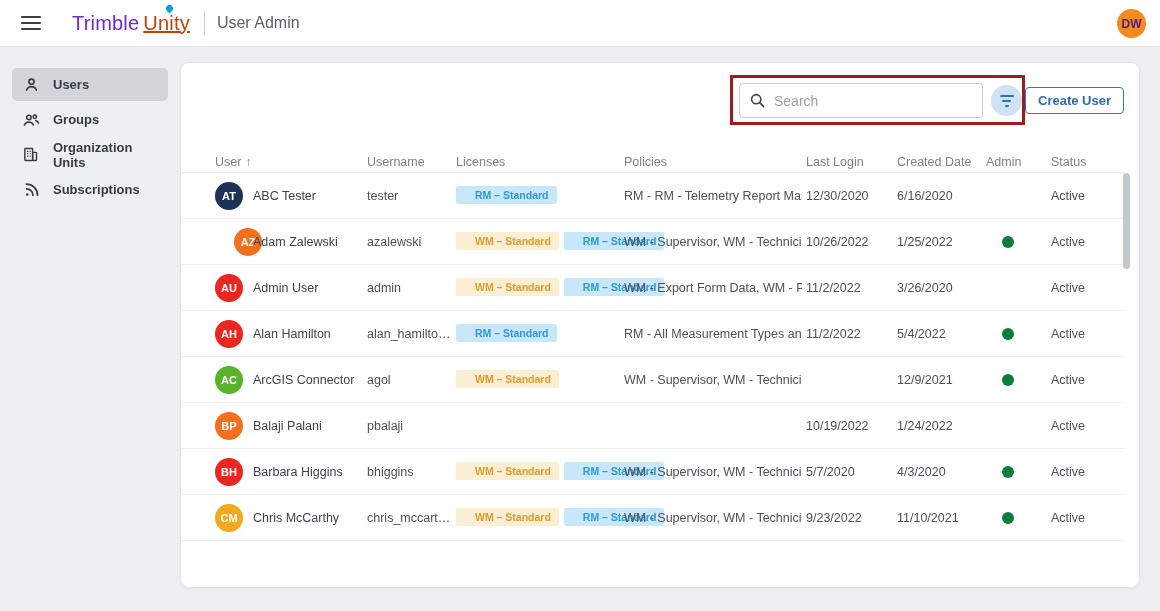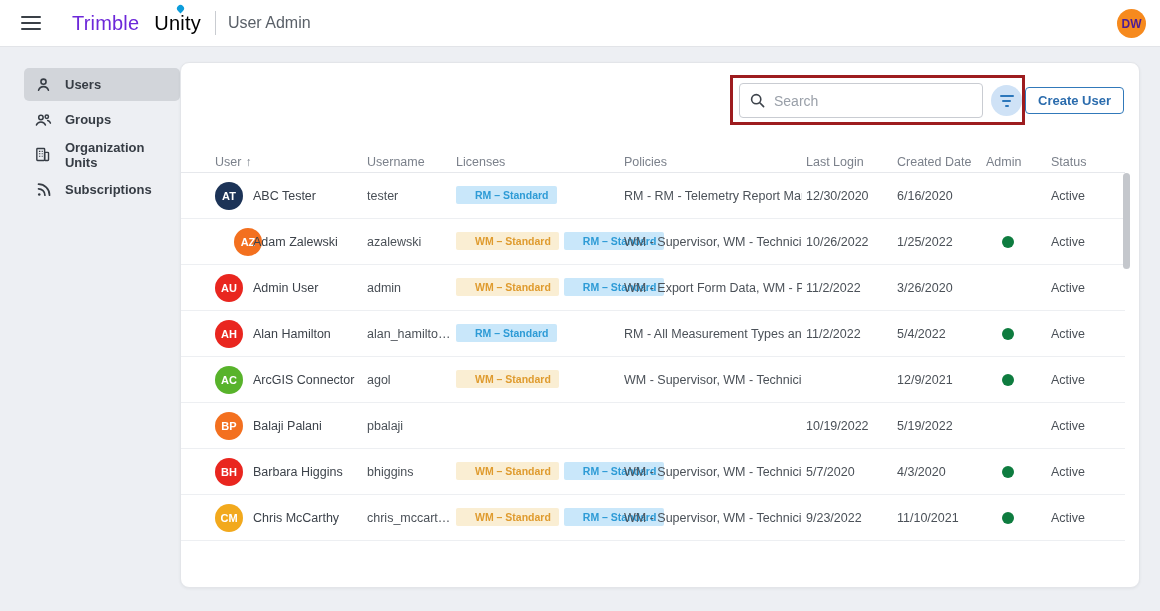--- a/index.html
+++ b/index.html
@@ -14,34 +14,34 @@
   
   .topbar {
     position:absolute; left:0; top:0; width:1160px; height:47px;
     background:#ffffff; border-bottom:1px solid #e2e4e8;
     display:flex; align-items:center;
   }
   .hamburger { width:20px; height:14px; margin-left:21px; display:flex; flex-direction:column; justify-content:space-between; cursor:pointer; }
   .hamburger span { display:block; height:2px; background:#3a4047; border-radius:1px; }
   .brand { margin-left:31px; font-size:20px; letter-spacing:0.2px; display:flex; align-items:baseline; position:relative; }
   .brand-bold { font-weight:normal; color:#6d28d9; }
-  .brand-light { font-weight:400; color:#000000; margin-left:15px; position:relative; }
+  .brand-light { font-weight:400; color:#c2410c; margin-left:4px; position:relative;text-decoration:underline; }
   .brand-drop {
     position:absolute; left:23px; top:-7px; width:7px; height:7px;
     background:#0d9ddb; border-radius:50% 50% 50% 0; transform:rotate(-45deg);
   }
   .title-divider { width:1px; height:24px; background:#c9ccd1; margin:0 12px 0 14px; }
   .app-title { font-size:16px; color:#5a6068; }
   .topbar-avatar {
     position:absolute; right:14px; top:9px; width:29px; height:29px; border-radius:50%;
     color:#4c1d95; font-size:12px; font-weight:bold;
     display:flex; align-items:center; justify-content:center; cursor:pointer;
   }
   
-  .sidebar { position:absolute; left:12px; top:47px; width:180px; }
+  .sidebar { position:absolute; left:0; top:47px; width:180px; }
   .side-item {
     display:flex; align-items:center; height:33px; margin:2px 12px 2px 12px;
     border-radius:5px; padding-left:10px; cursor:pointer;
   }
   .side-item:first-child { margin-top:21px; }
   .side-item.selected { background:#d2d5da; }
   .side-icon { width:18px; height:18px; margin-right:13px; display:flex; align-items:center; justify-content:center; }
   .side-icon svg { display:block; }
   .side-label { font-size:13px; color:#363c44; font-weight:600; }
   
@@ -282,21 +282,21 @@
           </div>
           <div class="cell c-status">Active</div>
         </div>
         <div class="tbl-row">
           <div class="avatar" style="background: rgb(243, 112, 31);">BP</div>
           <div class="cell c-name">Balaji Palani</div>
           <div class="cell c-uname">pbalaji</div>
           <div class="cell c-lic"></div>
           <div class="cell c-pol"></div>
           <div class="cell c-login">10/19/2022</div>
-          <div class="cell c-created">5/19/2022</div>
+          <div class="cell c-created">1/24/2022</div>
           <div class="cell c-admin"></div>
           <div class="cell c-status">Active</div>
         </div>
         <div class="tbl-row">
           <div class="avatar" style="background: rgb(233, 38, 31);">BH</div>
           <div class="cell c-name">Barbara Higgins</div>
           <div class="cell c-uname">bhiggins</div>
           <div class="cell c-lic">
             <span class="badge" style="background: rgb(250, 238, 211); color: rgb(223, 155, 46);">WM – Standard</span>
             <span class="badge" style="background: rgb(201, 231, 250); color: rgb(46, 155, 214);">RM – Standard</span>

